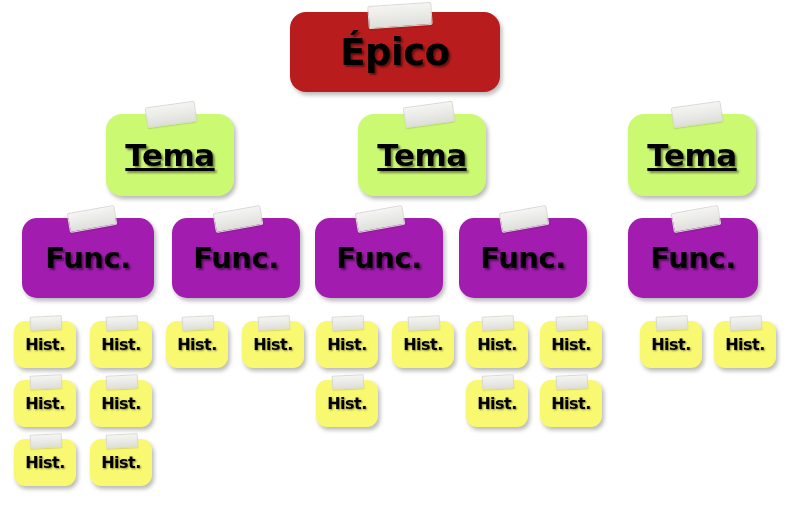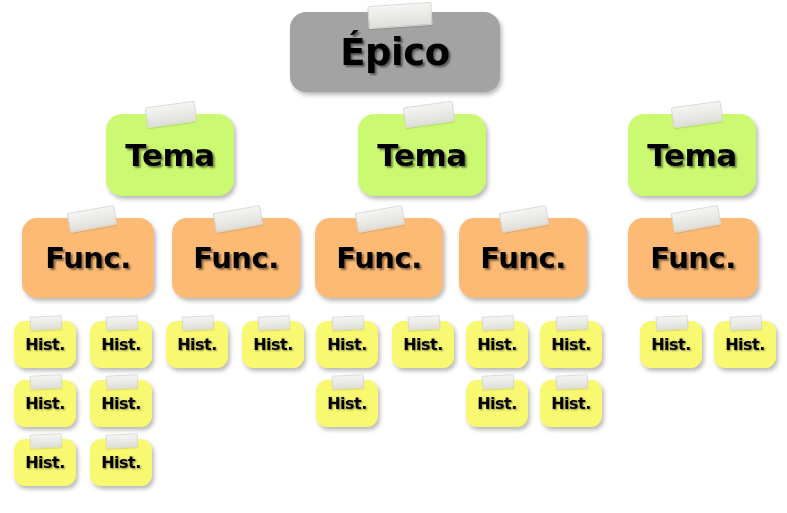--- a/index.html
+++ b/index.html
@@ -46,47 +46,47 @@
     position: absolute;
     background: linear-gradient(to bottom, #f4f4f2 0%, #ebebe8 45%, #dededa 100%);
     border: 1px solid #d9d9d4;
     box-shadow: 0 1px 1px rgba(0,0,0,0.13);
     z-index: 3;
     pointer-events: none;
   }
 
   
   .card.epic {
-    background: #a3a3a3;
+    background: #b91c1c;
     border-radius: 16px;
   }
   .card.epic .label { font-size: 37px; }
   .tape.epic-tape {
     width: 62px;
     height: 21px;
     transform: rotate(-4deg);
     border-radius: 2px;
   }
 
   
   .card.tema {
     background: #ccf972;
     border-radius: 16px;
   }
-  .card.tema .label { font-size: 31px; }
+  .card.tema .label { font-size: 31px; text-decoration: underline; }
   .tape.tema-tape {
     width: 48px;
     height: 19px;
     transform: rotate(-8deg);
     border-radius: 2px;
   }
 
   
   .card.func {
-    background: #fdba74;
+    background: #a21caf;
     border-radius: 15px;
   }
   .card.func .label { font-size: 29px; }
   .tape.func-tape {
     width: 46px;
     height: 18px;
     transform: rotate(-10deg);
     border-radius: 2px;
   }
 

